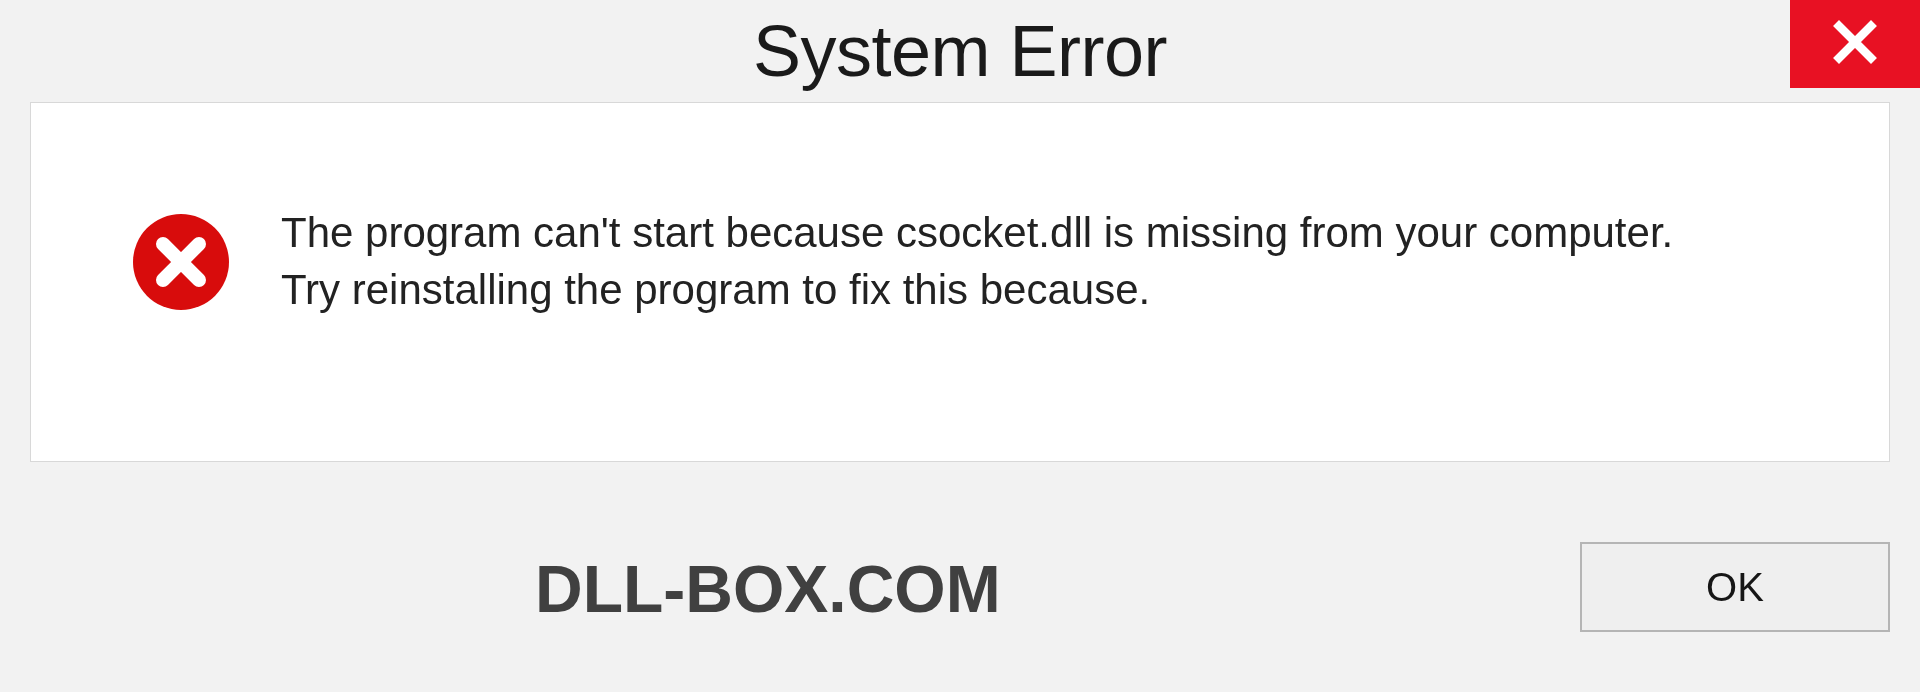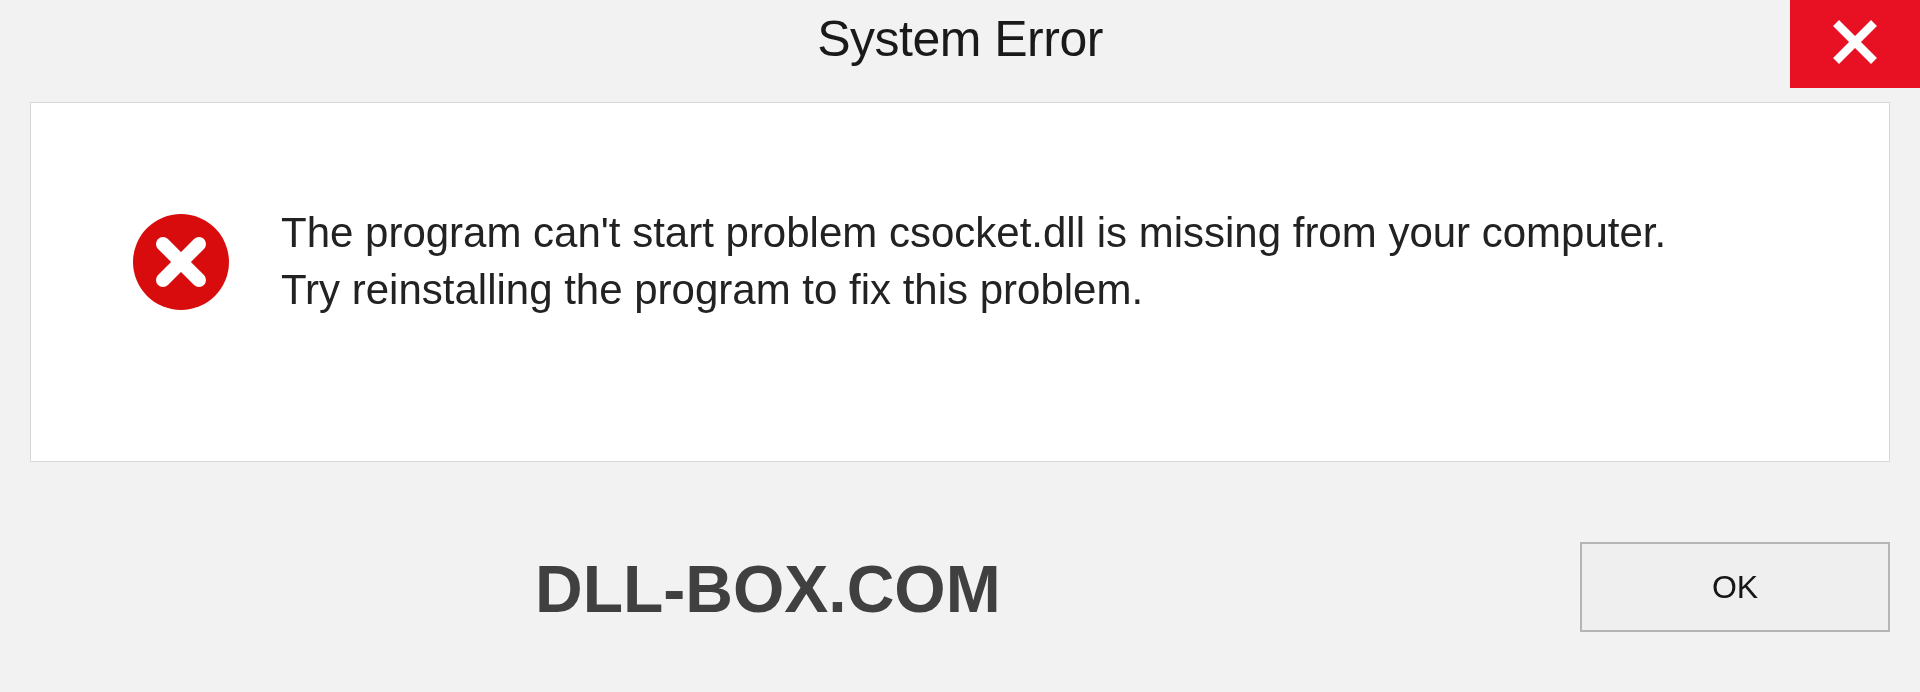--- a/index.html
+++ b/index.html
@@ -22,21 +22,21 @@
       flex-direction: column;
     }
     .title-bar {
       height: 96px;
       position: relative;
       display: flex;
       align-items: flex-start;
       justify-content: center;
     }
     .title-text {
-      font-size: 50px;
+      font-size: 72px;
       font-weight: 400;
       color: #1a1a1a;
       margin-top: 10px;
       letter-spacing: -0.5px;
     }
     .close-button {
       position: absolute;
       top: 0;
       right: 0;
       width: 130px;
@@ -96,21 +96,21 @@
       font-family: Arial, sans-serif;
     }
     .ok-button {
       position: absolute;
       right: 30px;
       bottom: 60px;
       width: 310px;
       height: 90px;
       background: #efefef;
       border: 2px solid #b5b5b5;
-      font-size: 32px;
+      font-size: 40px;
       color: #161616;
       display: flex;
       align-items: center;
       justify-content: center;
       cursor: pointer;
       font-family: "Segoe UI", Tahoma, Arial, sans-serif;
     }
   </style>
 </head>
 <body>
@@ -129,22 +129,22 @@
   </div>
 
   <div class="content-panel">
     <div class="error-icon-wrap">
       <svg viewBox="0 0 100 100">
         <circle cx="50" cy="50" r="48" fill="#d80c0c"></circle>
         <path d="M32 32 L68 68 M68 32 L32 68" stroke="#ffffff" stroke-width="14" stroke-linecap="round" fill="none"></path>
       </svg>
     </div>
     <div class="message-block">
-      <div class="message-line">The program can't start problem csocket.dll is missing from your computer.</div>
-      <div class="message-line">Try reinstalling the program to fix this problem.</div>
+      <div class="message-line">The program can't start because csocket.dll is missing from your computer.</div>
+      <div class="message-line">Try reinstalling the program to fix this because.</div>
     </div>
   </div>
 
   <div class="footer-bar">
     <div class="watermark">DLL-BOX.COM</div>
     <div class="ok-button">
       <span>OK</span>
     </div>
   </div>
 

